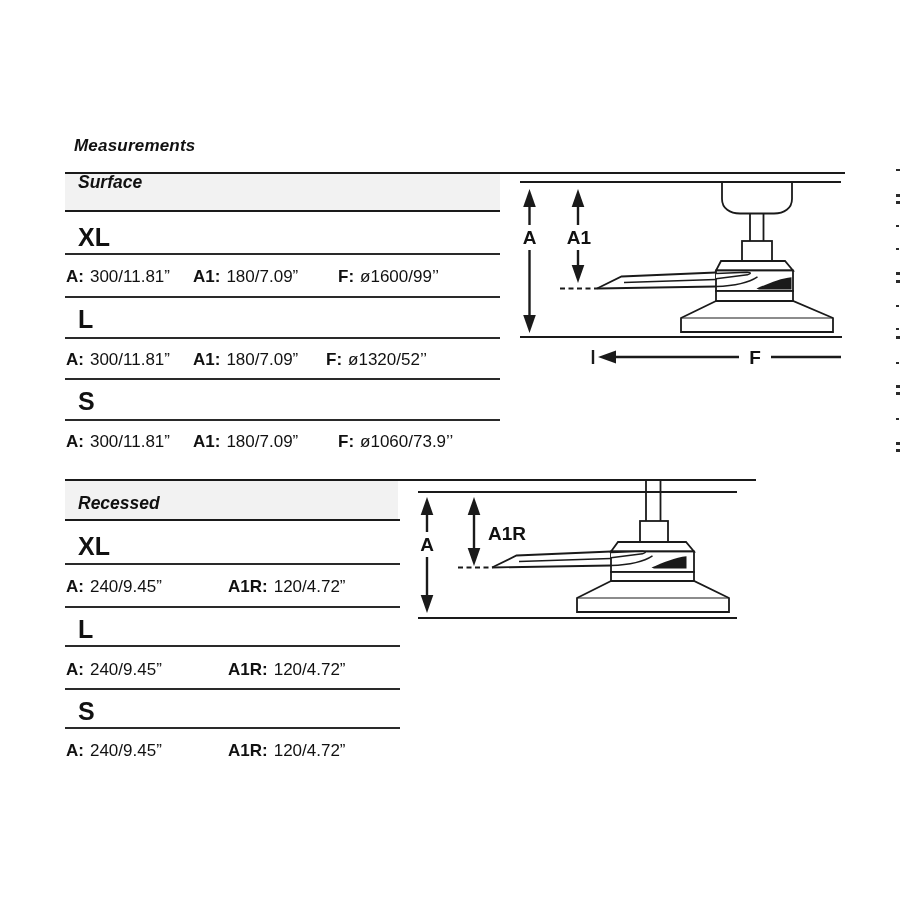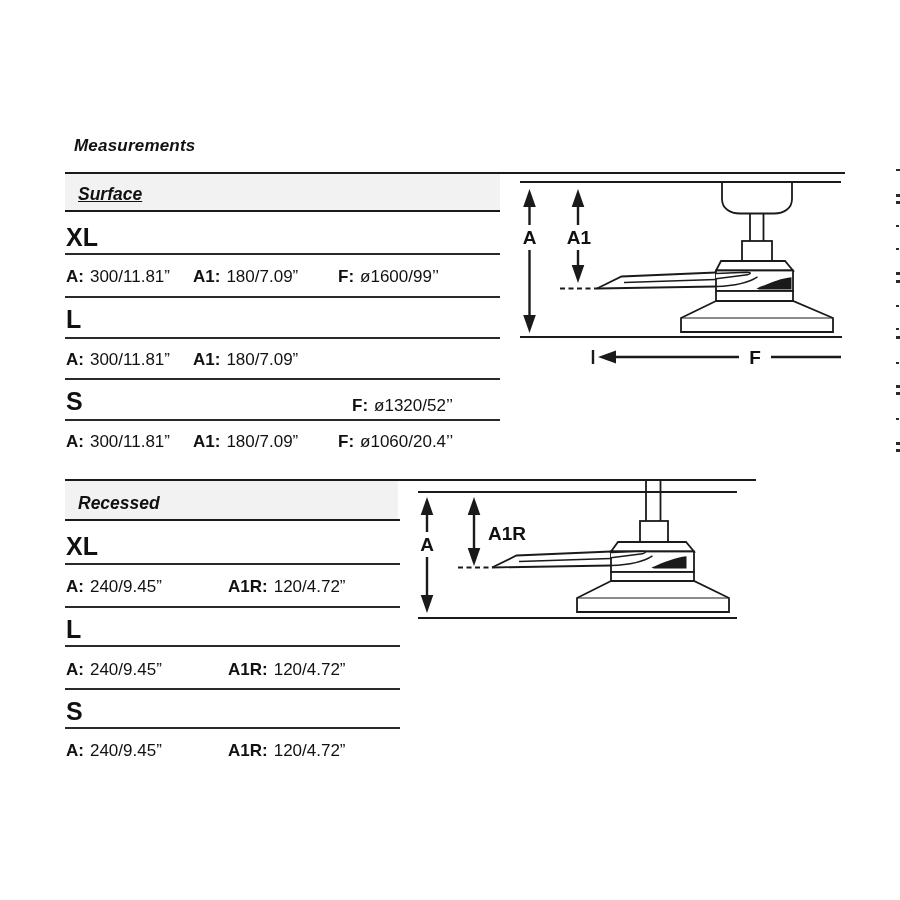--- a/index.html
+++ b/index.html
@@ -10,63 +10,63 @@
   .page-title{
     position:absolute;left:74px;top:136px;
     font-size:17px;font-weight:bold;font-style:italic;letter-spacing:.2px;
   }
   .band{position:absolute;background:#f2f2f2;}
   .band-label{
     position:absolute;left:78px;font-size:17.5px;font-weight:bold;font-style:italic;
   }
   .rule-heavy{position:absolute;background:#1a1a1a;height:2px;}
   .rule{position:absolute;background:#2a2a2a;height:1.5px;}
-  .size-label{position:absolute;left:66px;font-size:25px;font-weight:bold;}
+  .size-label{position:absolute;left:78px;font-size:25px;font-weight:bold;}
   .spec{position:absolute;font-size:17px;white-space:nowrap;}
   .spec b{font-weight:bold;margin-right:6px;}
   svg{position:absolute;overflow:visible;}
   svg path,svg line,svg rect{vector-effect:none;}
   .frag{position:absolute;background:#2b2b2b;}
 </style>
 </head>
 <body>
 
 <div class="page-title">Measurements</div>
 
 <div>
 
   <div class="rule-heavy" style="left:65px;top:172px;width:780px;"></div>
   <div class="band" style="left:65px;top:174px;width:435px;height:36px;"></div>
-  <div class="band-label" style="top:184px;text-decoration:underline;">Surface</div>
+  <div class="band-label" style="top:172px;">Surface</div>
   <div class="rule-heavy" style="left:65px;top:210px;width:435px;"></div>
 
   <div class="size-label" style="top:223px;">XL</div>
   <div class="rule" style="left:65px;top:253px;width:435px;"></div>
   <div>
     <span class="spec" style="left:66px;top:267px;"><b>A:</b><span>300/11.81”</span></span>
     <span class="spec" style="left:193px;top:267px;"><b>A1:</b><span>180/7.09”</span></span>
     <span class="spec" style="left:338px;top:267px;"><b>F:</b><span>ø1600/99’’</span></span>
   </div>
   <div class="rule" style="left:65px;top:296px;width:435px;"></div>
 
   <div class="size-label" style="top:305px;">L</div>
   <div class="rule" style="left:65px;top:337px;width:435px;"></div>
   <div>
     <span class="spec" style="left:66px;top:350px;"><b>A:</b><span>300/11.81”</span></span>
     <span class="spec" style="left:193px;top:350px;"><b>A1:</b><span>180/7.09”</span></span>
-    <span class="spec" style="left:352px;top:350px;margin-top:46px;"><b>F:</b><span>ø1320/52’’</span></span>
+    <span class="spec" style="left:326px;top:350px;"><b>F:</b><span>ø1320/52’’</span></span>
   </div>
   <div class="rule" style="left:65px;top:378px;width:435px;"></div>
 
   <div class="size-label" style="top:387px;">S</div>
   <div class="rule" style="left:65px;top:419px;width:435px;"></div>
   <div>
     <span class="spec" style="left:66px;top:432px;"><b>A:</b><span>300/11.81”</span></span>
     <span class="spec" style="left:193px;top:432px;"><b>A1:</b><span>180/7.09”</span></span>
-    <span class="spec" style="left:338px;top:432px;"><b>F:</b><span>ø1060/20.4’’</span></span>
+    <span class="spec" style="left:338px;top:432px;"><b>F:</b><span>ø1060/73.9’’</span></span>
   </div>
 </div>
 
 <svg style="left:500px;top:160px;" width="360" height="220" viewBox="500 160 360 220">
   <g stroke="#1a1a1a" fill="none" stroke-width="1.8">
 
     <line x1="520" y1="182" x2="841" y2="182" stroke-width="2"></line>
 
     <path d="M 722 183 L 722 199 C 722 208.5 730 213.5 740 213.5 L 774 213.5 C 784 213.5 792 208.5 792 199 L 792 183" fill="#fff"></path>
 

